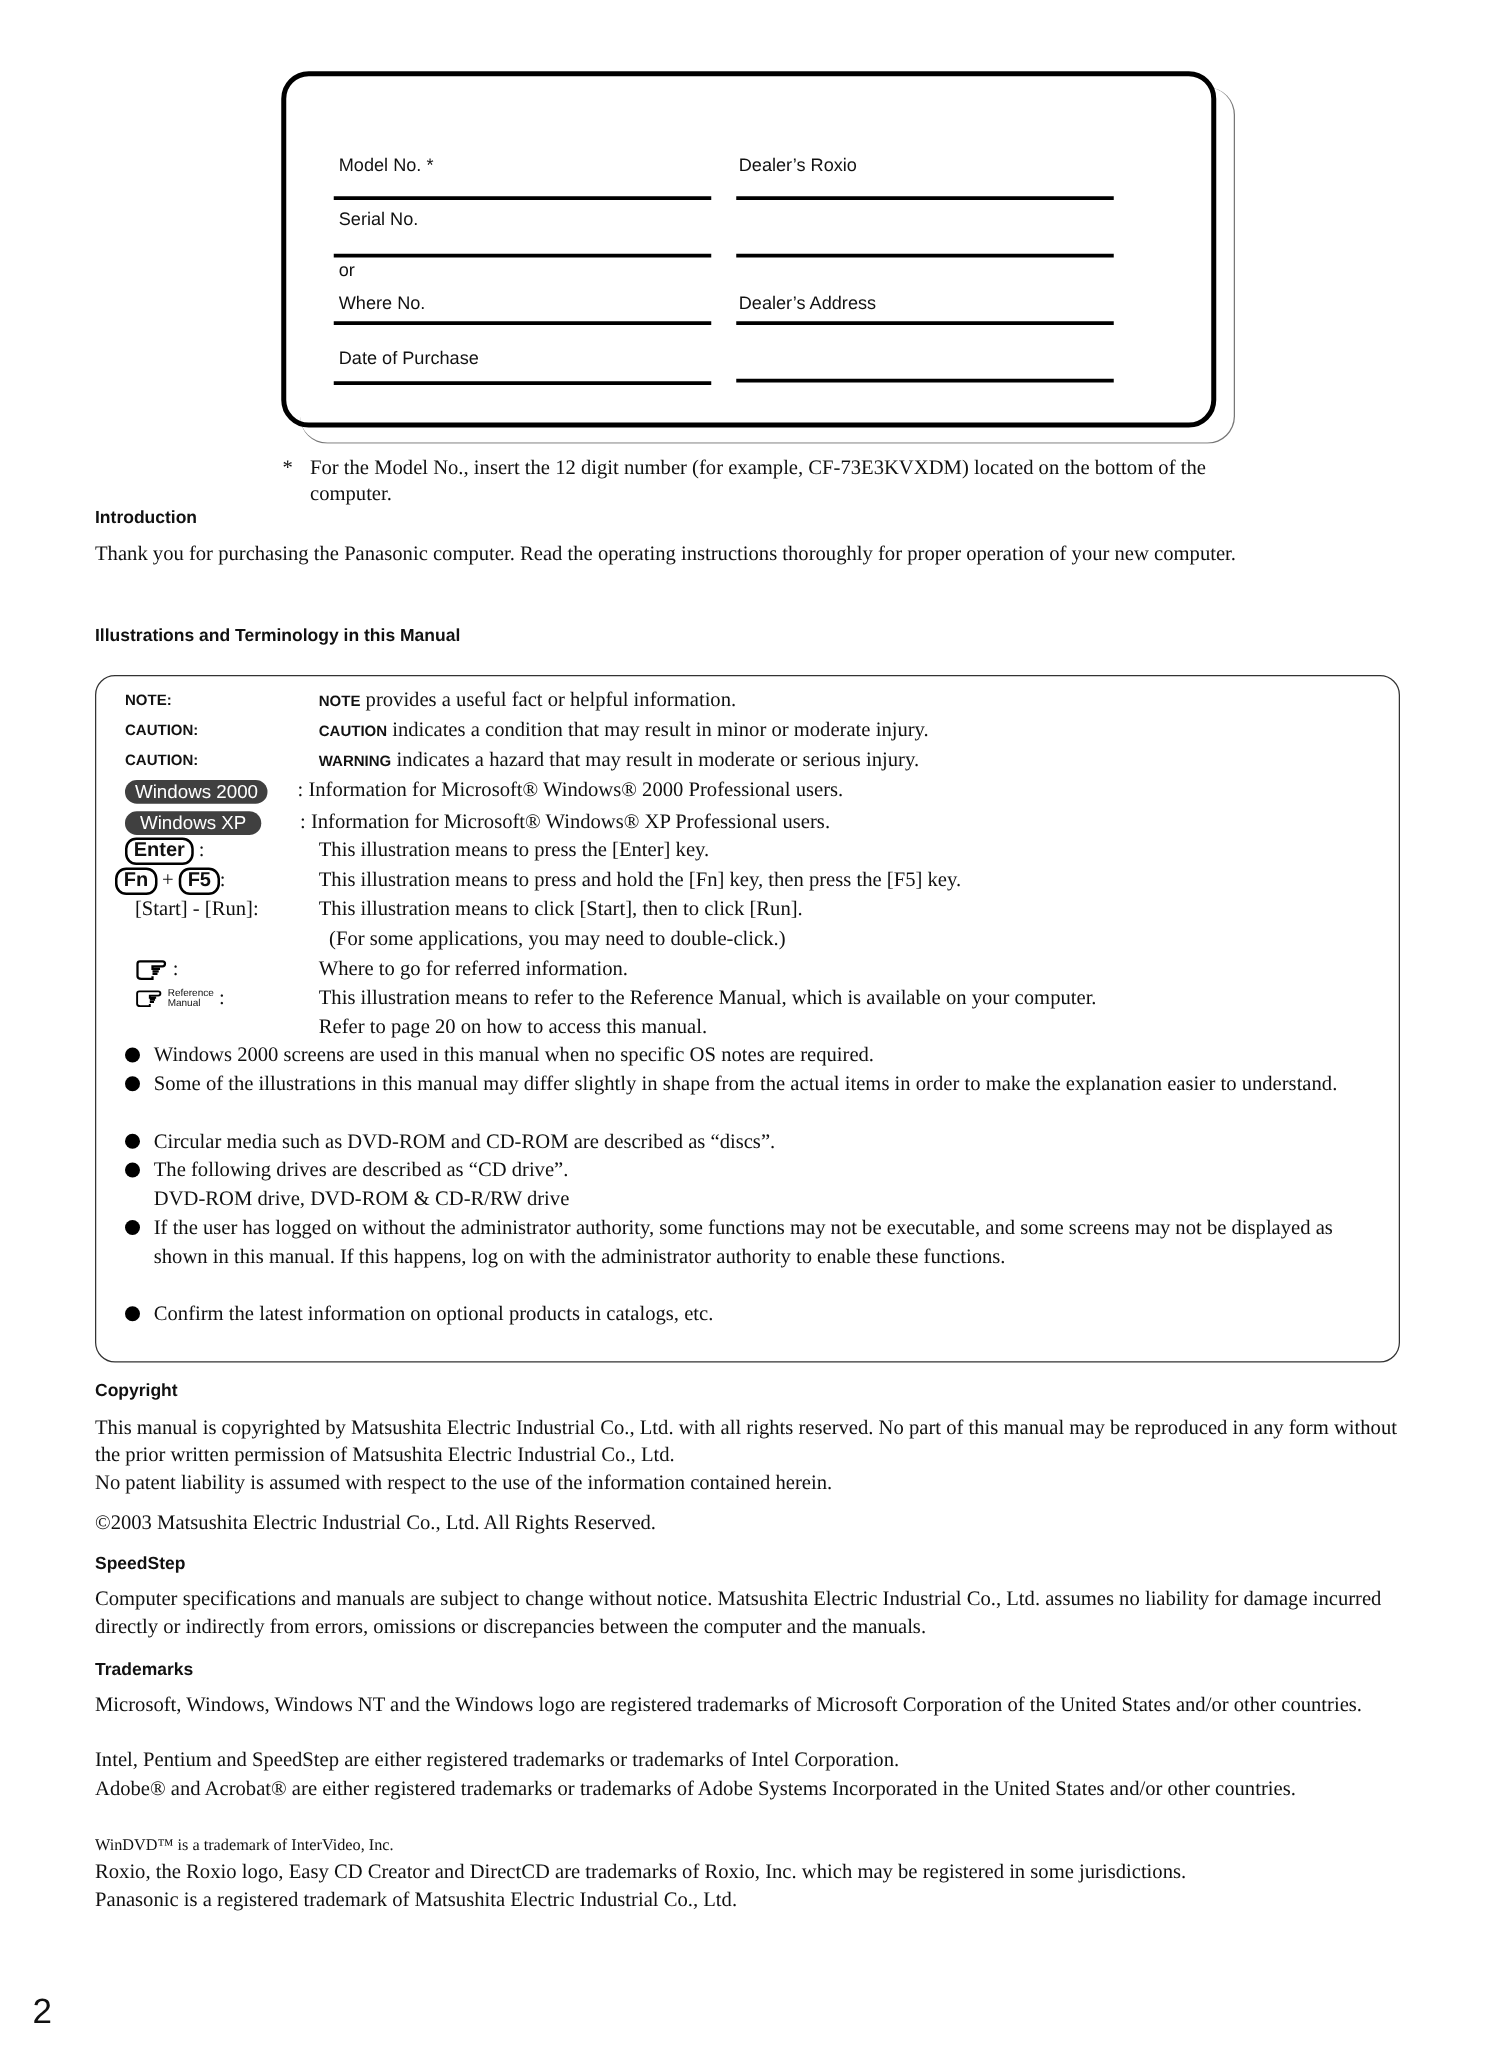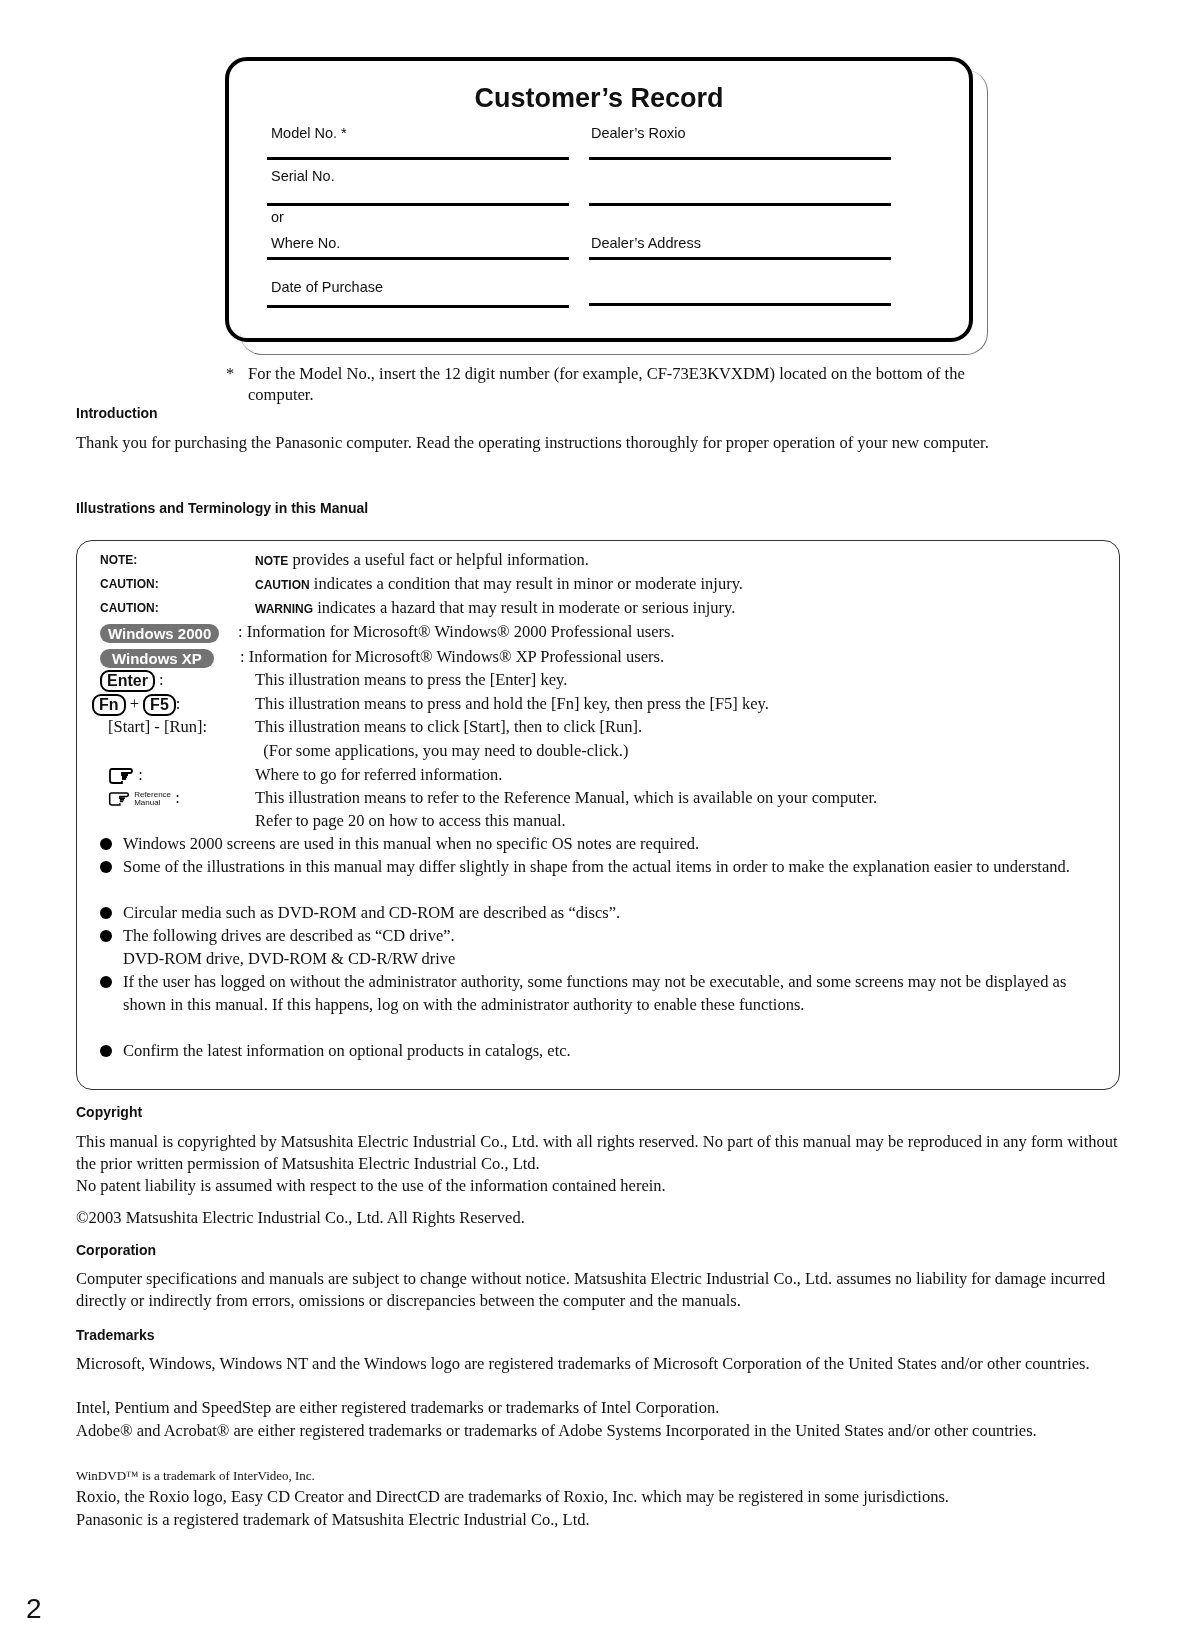--- a/index.html
+++ b/index.html
@@ -32,42 +32,41 @@
   
   #term-box {
     position: absolute; left: 76px; top: 540px; width: 1044px; height: 550px;
     border: 1.3px solid #333; border-radius: 16px; box-sizing: border-box;
   }
   .term-row { position: absolute; left: 100px; height: 24px; font-size: 16.5px; line-height: 24px; }
   .term-key { position: absolute; left: 0; white-space: nowrap; }
   .term-desc { position: absolute; left: 155px; white-space: nowrap; }
   .kw { font-family: "Liberation Sans", "DejaVu Sans", sans-serif; font-weight: bold; font-size: 12px; }
   .os-badge {
-    display: inline-block; background: #737373; color: #fff; border-radius: 10px;
-    padding: 0 8px; font-family: "Liberation Sans", sans-serif; font-weight: bold;
+    display: inline-block; background: #404040; color: #fff; border-radius: 10px;
+    padding: 0 8px; font-family: "Liberation Sans", sans-serif; font-weight: normal;
     font-size: 15px; line-height: 19px; vertical-align: middle;
   }
   .keycap {
     display: inline-block; border: 2px solid #000; border-radius: 9px; padding: 0 5px;
     font-family: "Liberation Sans", sans-serif; font-weight: bold; font-size: 16px;
     line-height: 18px; vertical-align: middle;
   }
   .bullet-row { position: absolute; left: 100px; width: 1010px; font-size: 16.5px; line-height: 23px; }
   .bullet-row .dot { position: absolute; left: 0; top: 6px; width: 12px; height: 12px;
     border-radius: 50%; background: #000; }
   .bullet-row .btxt { position: absolute; left: 23px; width: 990px; }
 
   #page-number { position: absolute; left: 26px; top: 1593px; font-size: 28px; }
 </style>
 </head>
 <body>
 
 <div id="record-shadow"></div>
 <div id="record-box" class="sans">
-  <div id="record-title">Customer’s Record</div>
 
   <div class="rec-label" style="left:42px;top:64px">Model No. *</div>
   <div class="rec-line" style="left:38px;top:96px;width:302px"></div>
 
   <div class="rec-label" style="left:42px;top:107px">Serial No.</div>
   <div class="rec-line" style="left:38px;top:142px;width:302px"></div>
 
   <div class="rec-label" style="left:42px;top:148px">or</div>
   <div class="rec-label" style="left:42px;top:174px">Where No.</div>
   <div class="rec-line" style="left:38px;top:196px;width:302px"></div>
@@ -180,21 +179,21 @@
 <div class="bullet-row serif" style="top:1039px">
   <span class="dot"></span>
   <span class="btxt">Confirm the latest information on optional products in catalogs, etc.</span>
 </div>
 
 <div class="heading sans" style="top:1104px">Copyright</div>
 <div class="para serif" style="top:1131px;line-height:22px">This manual is copyrighted by Matsushita Electric Industrial Co., Ltd. with all rights reserved.  No part of this manual may be reproduced in any form without the prior written permission of Matsushita Electric Industrial Co., Ltd.</div>
 <div class="para serif" style="top:1175px;line-height:22px">No patent liability is assumed with respect to the use of the information contained herein.</div>
 <div class="para serif" style="top:1207px;line-height:22px">©2003 Matsushita Electric Industrial Co., Ltd. All Rights Reserved.</div>
 
-<div class="heading sans" style="top:1242px">Corporation</div>
+<div class="heading sans" style="top:1242px">SpeedStep</div>
 <div class="para serif" style="top:1268px;line-height:22px">Computer specifications and manuals are subject to change without notice.  Matsushita Electric Industrial Co., Ltd. assumes no liability for damage incurred directly or indirectly from errors, omissions or discrepancies between the computer and the manuals.</div>
 
 <div class="heading sans" style="top:1327px">Trademarks</div>
 <div class="para serif" style="top:1353px;line-height:22px">Microsoft, Windows, Windows NT and the Windows logo are registered trademarks of Microsoft Corporation of the United States and/or other countries.</div>
 <div class="para serif" style="top:1397px;line-height:22px">Intel, Pentium and SpeedStep are either registered trademarks or trademarks of Intel Corporation.</div>
 <div class="para serif" style="top:1420px;line-height:22px">Adobe® and Acrobat® are either registered trademarks or trademarks of Adobe Systems Incorporated in the United States and/or other countries.</div>
 <div class="para serif" style="top:1467px;line-height:18px;font-size:13px">WinDVD™ is a trademark of InterVideo, Inc.</div>
 <div class="para serif" style="top:1486px;line-height:22px">Roxio, the Roxio logo, Easy CD Creator and DirectCD are trademarks of Roxio, Inc. which may be registered in some jurisdictions.</div>
 <div class="para serif" style="top:1509px;line-height:22px">Panasonic is a registered trademark of Matsushita Electric Industrial Co., Ltd.</div>
 

